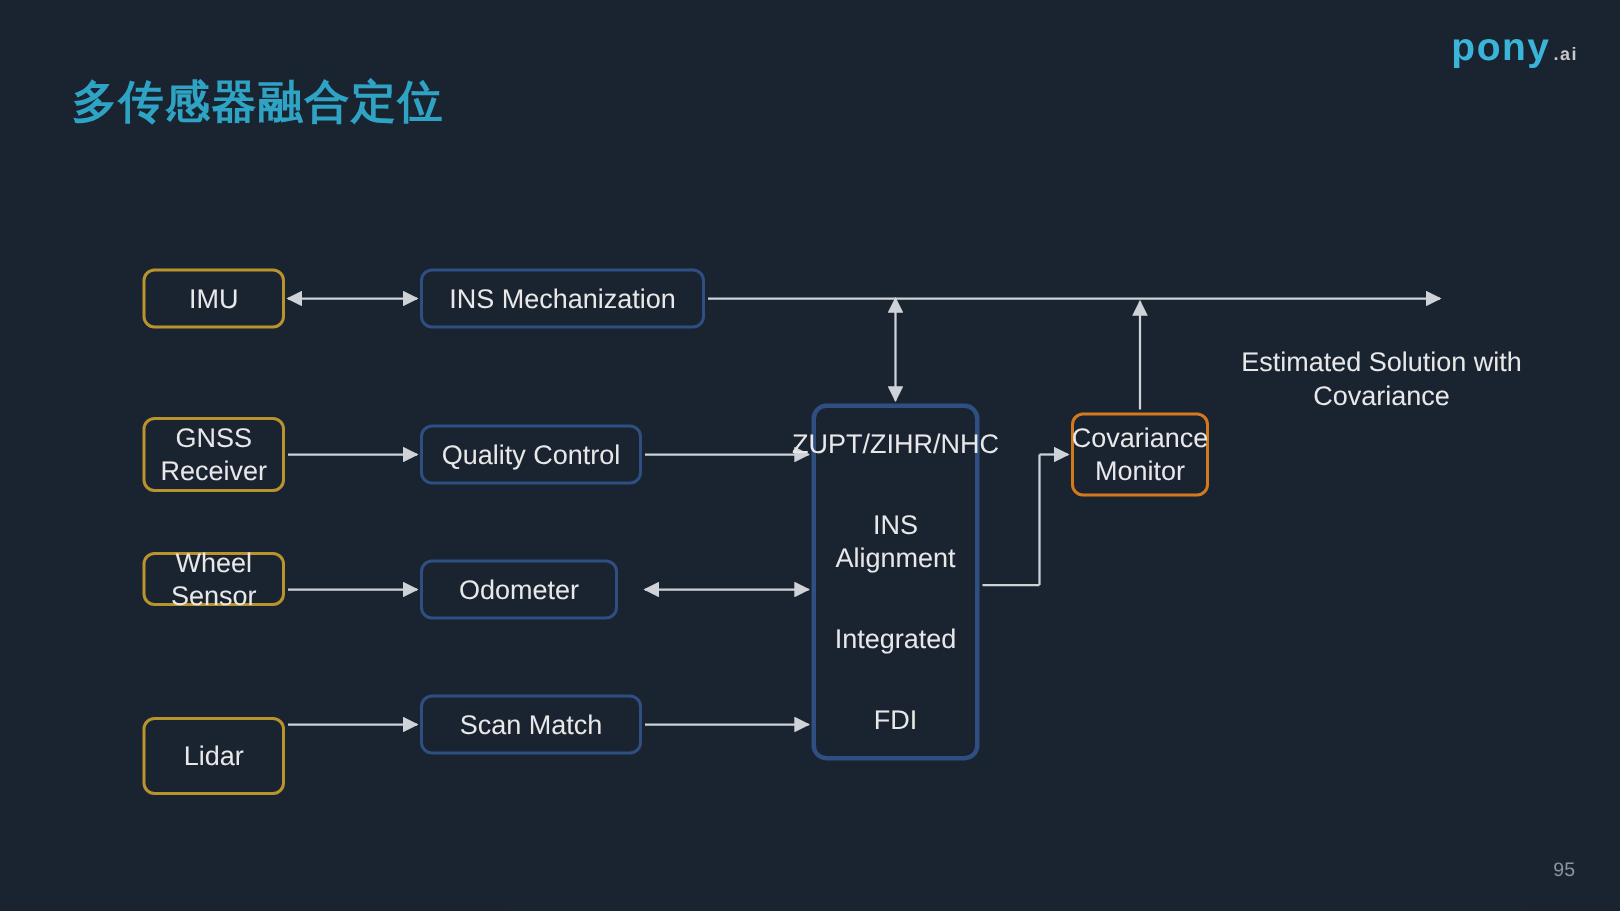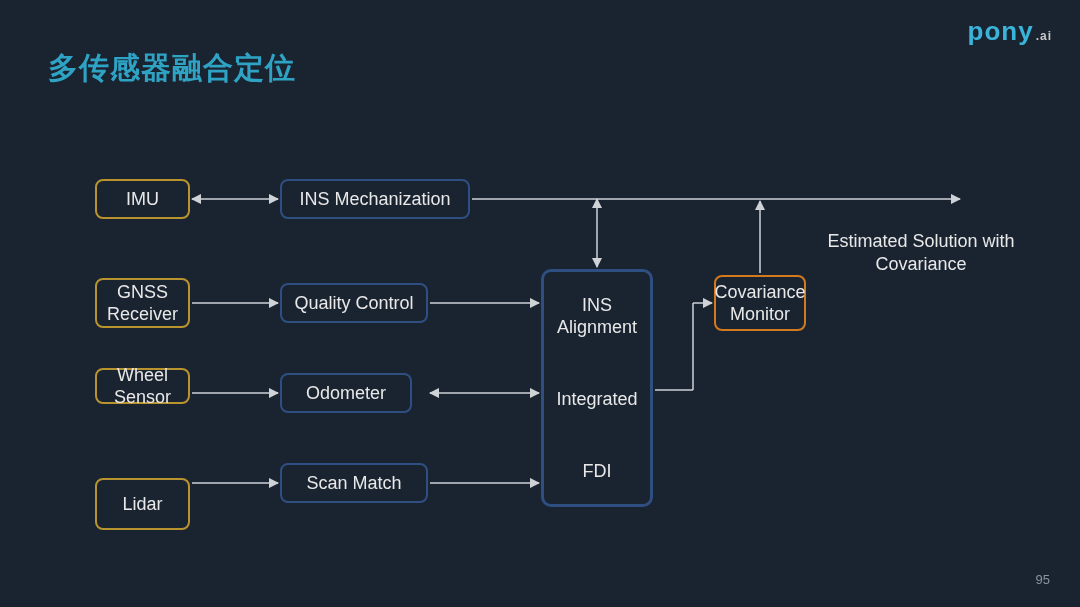--- a/index.html
+++ b/index.html
@@ -132,20 +132,21 @@
 <div class="box yellow" style="left:95px; top:368px; width:95px; height:36px;">Wheel Sensor</div>
 <div class="box yellow" style="left:95px; top:478px; width:95px; height:52px;">Lidar</div>
 
 <div class="box blue" style="left:280px; top:179px; width:190px; height:40px;">INS Mechanization</div>
 <div class="box blue" style="left:280px; top:283px; width:148px; height:40px;">Quality Control</div>
 <div class="box blue" style="left:280px; top:373px; width:132px; height:40px;">Odometer</div>
 <div class="box blue" style="left:280px; top:463px; width:148px; height:40px;">Scan Match</div>
 
 <div class="box big-blue" style="left:541px; top:269px; width:112px; height:238px;"></div>
 <div class="stack" style="left:541px; top:269px; width:112px; height:238px;">
+  <div>ZUPT/ZIHR/NHC</div>
   <div>INS Alignment</div>
   <div>Integrated</div>
   <div>FDI</div>
 </div>
 
 <div class="box orange" style="left:714px; top:275px; width:92px; height:56px;">Covariance Monitor</div>
 
 <div class="out-label" style="left:789px; top:230px; width:190px;margin-left:37px;">Estimated Solution with Covariance</div>
 
 </body></html>

